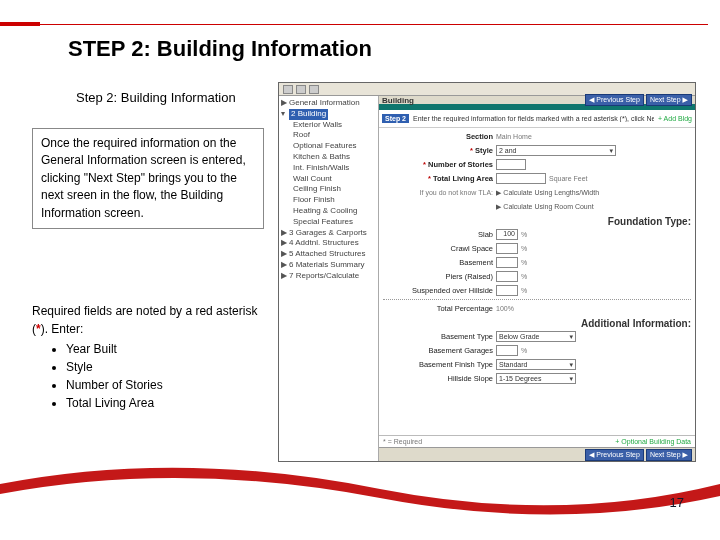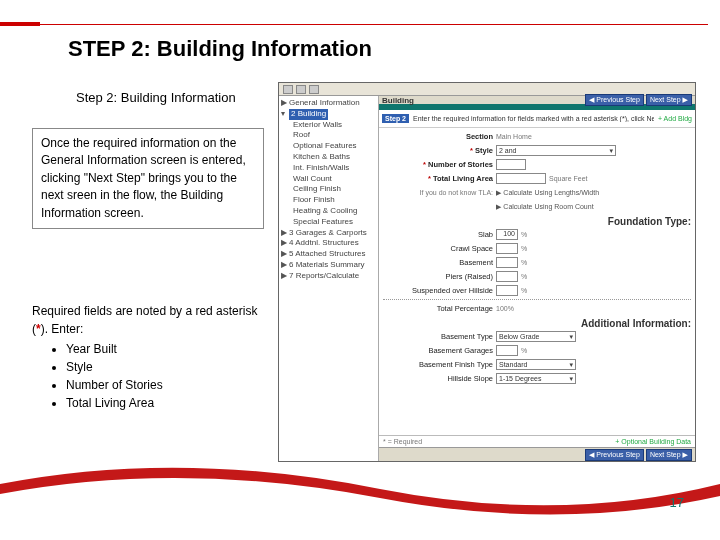--- a/index.html
+++ b/index.html
@@ -7,21 +7,21 @@
   .red-bar-top { position: absolute; left: 0; top: 22px; width: 40px; height: 4px; background: #cc0000; }
   .red-line { position: absolute; left: 40px; top: 24px; right: 12px; height: 1px; background: #cc0000; }
   .title { position: absolute; left: 68px; top: 36px; font-size: 22px; font-weight: bold; color: #000; }
   .subtitle { position: absolute; left: 32px; top: 90px; font-size: 13px; }
   .subtitle b { font-weight: normal; margin-left: 44px; }
   .para-box { position: absolute; left: 32px; top: 128px; width: 232px; border: 1px solid #888; padding: 6px 8px; font-size: 12px; line-height: 1.45; }
   .list-box { position: absolute; left: 32px; top: 290px; width: 232px; font-size: 12px; line-height: 1.5; margin-top: 12px; }
   .list-box .ast { color: #cc0000; font-weight: bold; }
   .list-box ul { list-style: disc; padding-left: 34px; margin-top: 2px; }
   .swoosh { position: absolute; left: 0; bottom: 0; width: 100%; height: 86px; z-index: 1; }
-  .pagenum { position: absolute; right: 36px; bottom: 30px; font-size: 13px; color: #0f766e; z-index: 2; }
+  .pagenum { position: absolute; right: 36px; bottom: 30px; font-size: 13px; color: #0f172a; z-index: 2; }
 
   
   .shot { position: absolute; left: 278px; top: 82px; width: 418px; height: 380px; border: 1px solid #666; background: #fff; font-size: 8px; color: #333; z-index: 3; }
   .shot-toolbar { height: 13px; background: #e8e4d8; border-bottom: 1px solid #999; display: flex; align-items: center; gap: 3px; padding: 0 4px; }
   .tb-ico { width: 10px; height: 9px; background: #ccc; border: 1px solid #888; }
   .shot-body { display: flex; height: calc(100% - 13px); }
   .tree { width: 100px; border-right: 1px solid #aaa; padding: 2px 2px; line-height: 1.35; color: #444; }
   .tree .node { white-space: nowrap; overflow: hidden; }
   .tree .act { background: #2f5fb0; color: #fff; padding: 0 2px; display: inline-block; }
   .tree .exp { color: #555; display: inline-block; width: 8px; }

